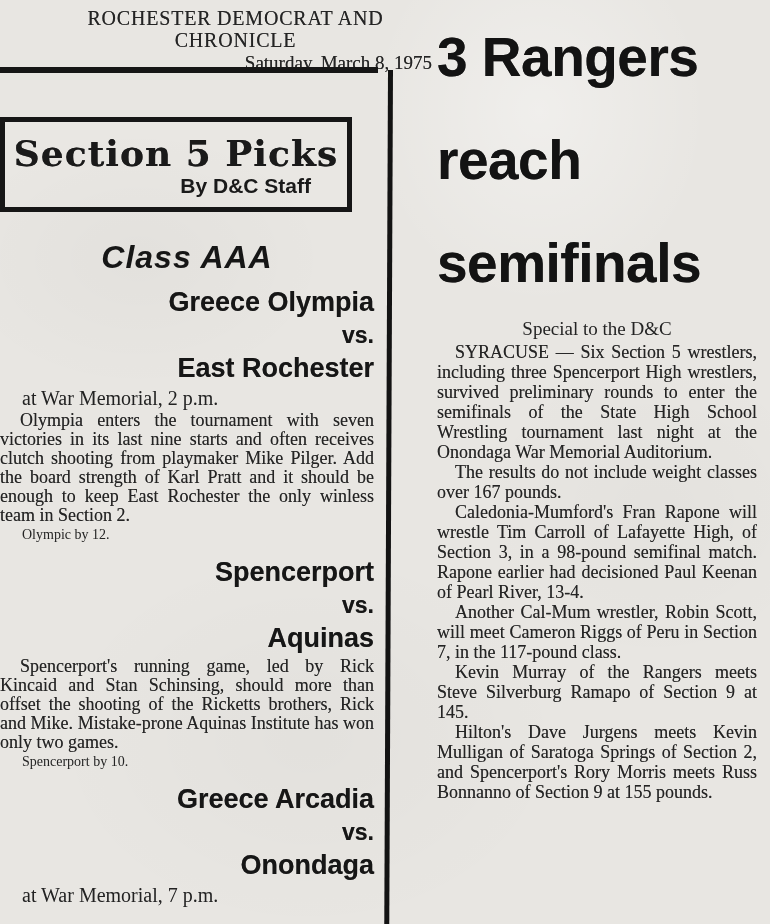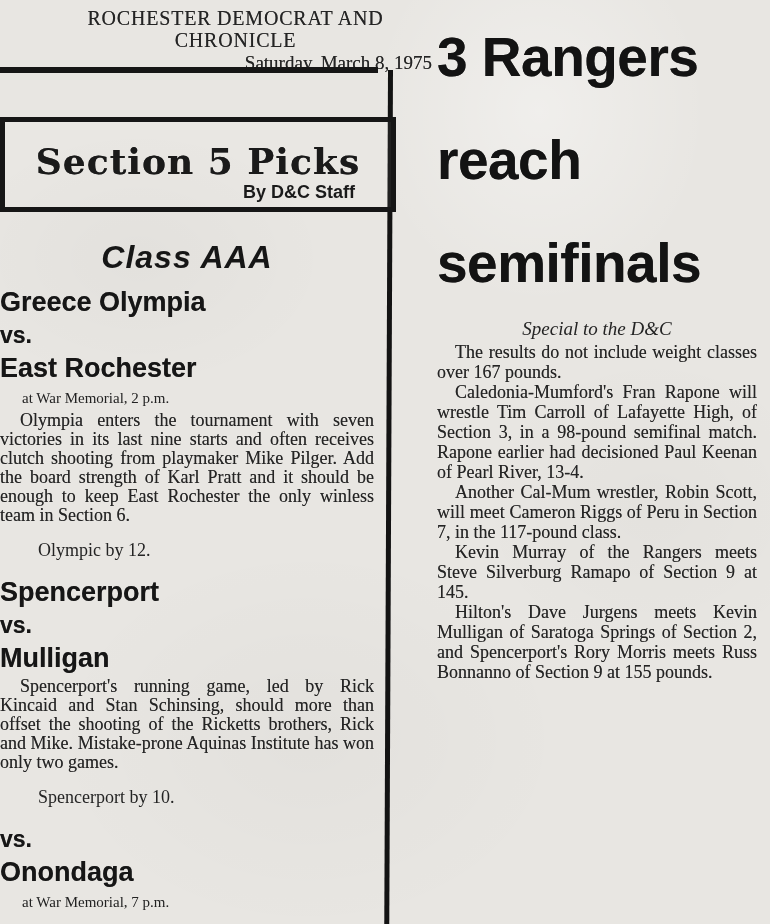--- a/index.html
+++ b/index.html
@@ -22,49 +22,49 @@
   .masthead-date  { font-size:19px; line-height:21px; margin-top:1px; text-shadow:0 0 0.5px rgba(30,30,30,0.6);text-align:right; }
 
   
   .top-rule { position:absolute; top:67px; left:0; width:378px; height:6px; background:#161616; }
   .col-divider { position:absolute; top:70px; left:388px; width:5px; height:860px; background:#131313;
                  transform:rotate(0.25deg); transform-origin:top center; }
 
   
   .left-col { position:absolute; top:117px; left:0; width:374px; }
 
-  .picks-box { width:396px; height:95px; border:5px solid #161616; padding-top:19px; background:rgba(255,255,255,0.06); }
+  .picks-box { width:352px; height:95px; border:5px solid #161616; padding-top:11px; background:rgba(255,255,255,0.06); }
   .picks-title { text-align:center; font-family:"DejaVu Serif", serif; font-weight:bold;
                  font-size:36px; line-height:40px; letter-spacing:1px; color:#1a1a1a;
                  text-shadow:0 0 0.6px rgba(20,20,20,0.7); }
   .picks-byline { text-align:right; padding-right:36px; font-family:"Liberation Sans", sans-serif;
-                  font-weight:bold; font-size:18px; margin-top:1px; color:#1a1a1a; }
+                  font-weight:bold; font-size:21px; margin-top:1px; color:#1a1a1a; }
 
   .class-heading { margin-top:22px; text-align:center; font-family:"Liberation Sans", sans-serif;
                    font-weight:bold; font-style:italic; font-size:32px; line-height:46px;
                    letter-spacing:1px; color:#161616; }
 
   .matchup { margin-top:12px; }
   .matchup.first { margin-top:6px; }
-  .team-line, .vs-line { text-align:left; font-family:"Liberation Sans", sans-serif; font-weight:bold;
-                         color:#161616; text-shadow:0 0 0.5px rgba(20,20,20,0.6); }
+  .team-line, .vs-line { text-align:right; font-family:"Liberation Sans", sans-serif; font-weight:bold;
+                         color:#161616; text-shadow:0 0 0.5px rgba(20,20,20,0.6);margin-left:48px; }
   .team-line { font-size:27px; line-height:33px; }
   .vs-line   { font-size:23px; line-height:33px; }
-  .venue { font-size:15px; line-height:22px; padding-left:22px; margin-top:2px; color:#222; }
+  .venue { font-size:20px; line-height:22px; padding-left:22px; margin-top:2px; color:#222; }
   .analysis { font-size:18px; line-height:19px; text-align:justify; text-indent:20px; margin:2px 0 0 0;
               color:#242424; text-shadow:0 0 0.4px rgba(30,30,30,0.5); }
-  .pick { font-size:18px; line-height:19px; padding-left:22px; margin:16px; color:#242424; }
+  .pick { font-size:14px; line-height:19px; padding-left:22px; margin:0; color:#242424; }
 
   
   .right-col { position:absolute; top:16px; left:437px; width:320px; }
   .headline { font-family:"Liberation Sans", sans-serif; font-weight:bold; font-size:55px;
               color:#131313; margin-top:-10px; letter-spacing:-0.5px;
               text-shadow:0 0 0.6px rgba(20,20,20,0.7); }
   .headline-line { display:block; line-height:103px; white-space:nowrap; }
-  .credit { text-align:center; font-style:italic; font-size:19px; line-height:22px; margin-top:3px; color:#242424; }
+  .credit { text-align:center; font-size:19px; line-height:22px; margin-top:3px; color:#242424; }
   .article { margin-top:2px; }
   .article p { font-size:18px; line-height:20px; text-align:justify; text-indent:18px; margin:0;
                color:#242424; text-shadow:0 0 0.4px rgba(30,30,30,0.5); }
 </style>
 </head>
 <body>
 
 <div class="page">
 
   <div class="masthead">
@@ -82,51 +82,53 @@
       <div class="picks-byline">By D&amp;C Staff</div>
     </div>
 
     <div class="class-heading">Class AAA</div>
 
     <div class="matchup first">
       <div class="team-line">Greece Olympia</div>
       <div class="vs-line">vs.</div>
       <div class="team-line">East Rochester</div>
       <div class="venue">at War Memorial, 2 p.m.</div>
-      <p class="analysis">Olympia enters the tournament with seven victories in its last nine starts and often receives clutch shooting from playmaker Mike Pilger. Add the board strength of Karl Pratt and it should be enough to keep East Rochester the only winless team in Section 6.</p>
+      <p class="analysis">Olympia enters the tournament with seven victories in its last nine starts and often receives clutch shooting from playmaker Mike Pilger. Add the board strength of Karl Pratt and it should be enough to keep East Rochester the only winless team in Section 2.</p>
       <p class="pick">Olympic by 12.</p>
     </div>
 
     <div class="matchup">
       <div class="team-line">Spencerport</div>
       <div class="vs-line">vs.</div>
-      <div class="team-line">Mulligan</div>
+      <div class="team-line">Aquinas</div>
       <p class="analysis">Spencerport's running game, led by Rick Kincaid and Stan Schinsing, should more than offset the shooting of the Ricketts brothers, Rick and Mike. Mistake-prone Aquinas Institute has won only two games.</p>
       <p class="pick">Spencerport by 10.</p>
     </div>
 
     <div class="matchup">
+      <div class="team-line">Greece Arcadia</div>
       <div class="vs-line">vs.</div>
       <div class="team-line">Onondaga</div>
       <div class="venue">at War Memorial, 7 p.m.</div>
     </div>
 
   </div>
 
   <div class="right-col">
 
     <div class="headline">
       <span class="headline-line">3 Rangers</span>
       <span class="headline-line">reach</span>
       <span class="headline-line">semifinals</span>
     </div>
 
     <div class="credit">Special to the D&amp;C</div>
 
     <div class="article">
+      <p>SYRACUSE — Six Section 5 wrestlers, including three Spencerport High wrestlers, survived preliminary rounds to enter the semifinals of the State High School Wrestling tournament last night at the Onondaga War Memorial Auditorium.</p>
       <p>The results do not include weight classes over 167 pounds.</p>
       <p>Caledonia-Mumford's Fran Rapone will wrestle Tim Carroll of Lafayette High, of Section 3, in a 98-pound semifinal match. Rapone earlier had decisioned Paul Keenan of Pearl River, 13-4.</p>
       <p>Another Cal-Mum wrestler, Robin Scott, will meet Cameron Riggs of Peru in Section 7, in the 117-pound class.</p>
       <p>Kevin Murray of the Rangers meets Steve Silverburg Ramapo of Section 9 at 145.</p>
       <p>Hilton's Dave Jurgens meets Kevin Mulligan of Saratoga Springs of Section 2, and Spencerport's Rory Morris meets Russ Bonnanno of Section 9 at 155 pounds.</p>
     </div>
 
   </div>
 
 </div>

